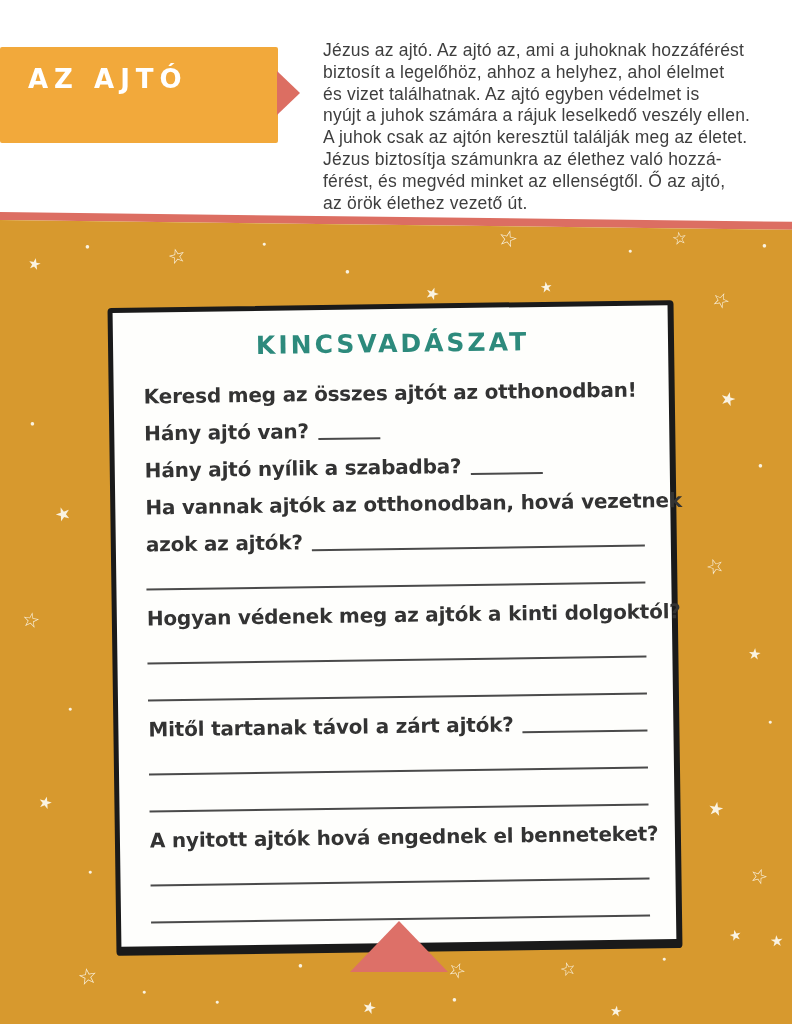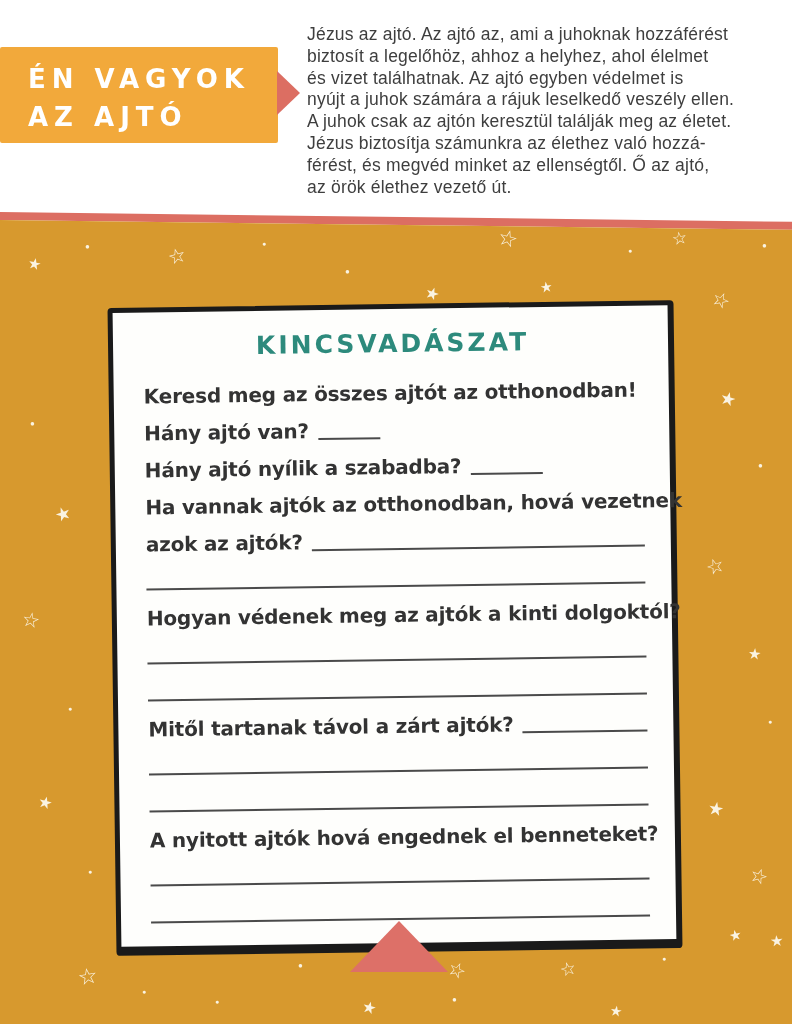--- a/index.html
+++ b/index.html
@@ -7,21 +7,21 @@
         font-family:"Liberation Sans",sans-serif;}
 
   
   .banner{position:absolute;left:0;top:47px;width:278px;height:96px;background:#F2A93B;
           border-radius:2px;padding:13px 0 0 28px;box-sizing:border-box;z-index:2;}
   .banner-line{color:#FFFFFF;font-family:"DejaVu Sans",sans-serif;font-weight:bold;
                font-size:26px;letter-spacing:6px;line-height:38px;white-space:nowrap;}
   .banner-arrow{position:absolute;left:277px;top:71px;width:0;height:0;z-index:2;
                 border-top:22px solid transparent;border-bottom:22px solid transparent;
                 border-left:23px solid #DC6E62;}
-  .intro{position:absolute;left:307px;top:24px;width:462px;margin:0;
+  .intro{position:absolute;left:307px;top:24px;width:462px;margin:16px;
          color:#3E3E3E;font-size:17.5px;line-height:21.8px;letter-spacing:0.2px;
          white-space:pre-line;z-index:2;}
 
   
   .tilt{position:absolute;left:-10px;top:212px;width:812px;height:872px;
         transform:rotate(0.7deg);transform-origin:0 0;z-index:1;}
   .tilt .stripe{height:8px;background:#DC6E62;}
   .tilt .fill{height:864px;background:#D7992E;}
 
   
@@ -52,21 +52,20 @@
   .watermark{position:absolute;right:8px;top:976px;z-index:4;color:#F6EFD9;
              font-family:"DejaVu Serif",serif;font-style:italic;font-size:30px;
              letter-spacing:0.5px;}
 </style>
 </head>
 <body>
 
 <div class="page">
 
   <div class="banner">
-    <div class="banner-line">ÉN VAGYOK</div>
     <div class="banner-line">AZ AJTÓ</div>
   </div>
   <div class="banner-arrow"></div>
 
   <p class="intro">Jézus az ajtó. Az ajtó az, ami a juhoknak hozzáférést
 biztosít a legelőhöz, ahhoz a helyhez, ahol élelmet
 és vizet találhatnak. Az ajtó egyben védelmet is
 nyújt a juhok számára a rájuk leselkedő veszély ellen.
 A juhok csak az ajtón keresztül találják meg az életet.
 Jézus biztosítja számunkra az élethez való hozzá-

